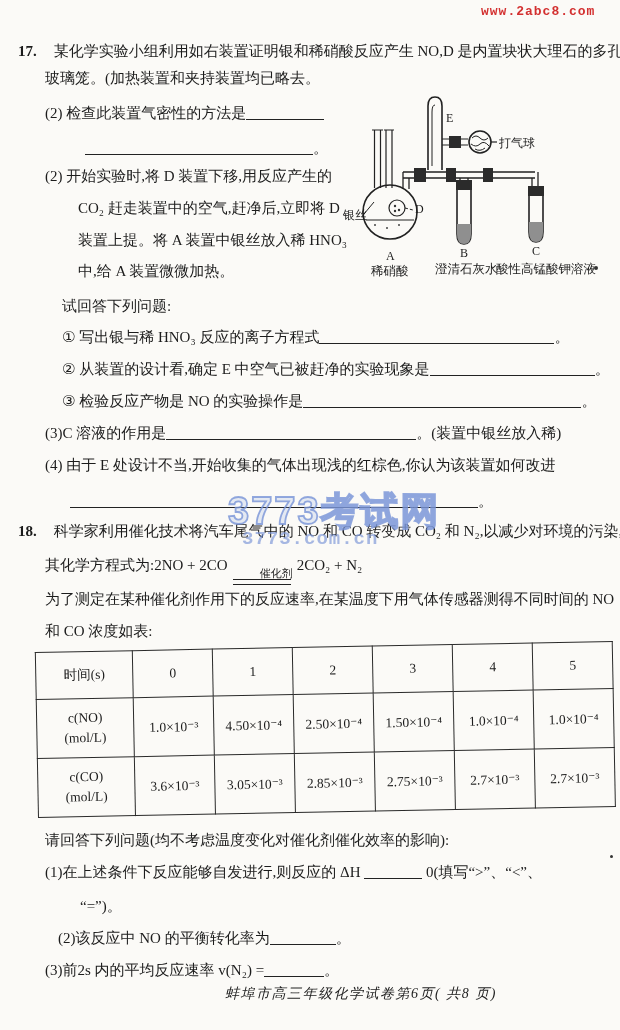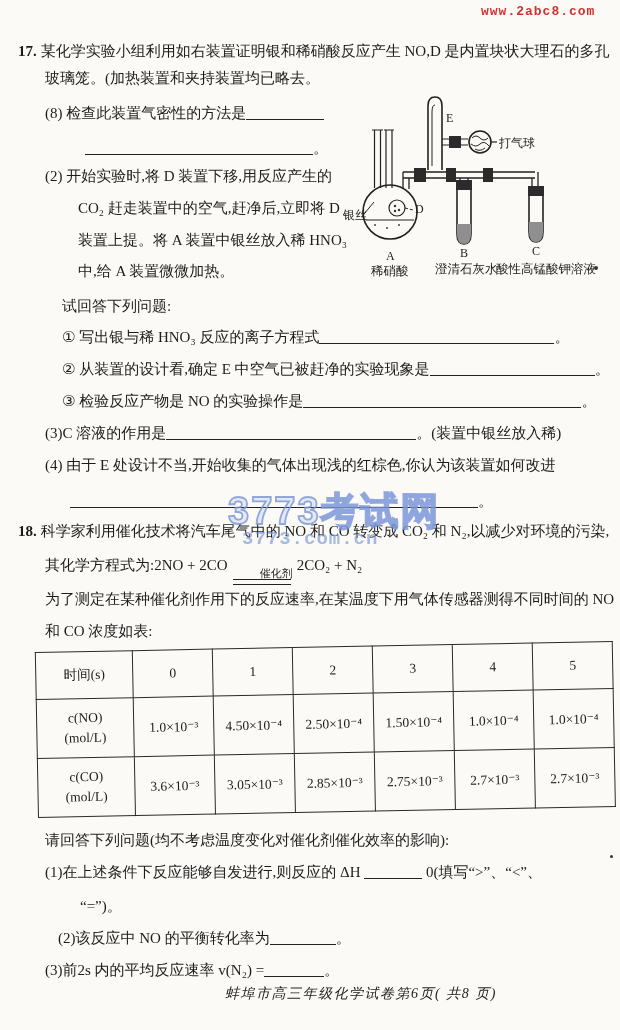--- a/index.html
+++ b/index.html
@@ -3,21 +3,21 @@
 <meta charset="utf-8">
 <style>
   html,body{margin:0;padding:0;background:#e8e8e8;}
   .page{
     position:relative;width:620px;height:1030px;margin:0 auto;
     background:#fbfaf7;overflow:hidden;
     font-family:"Liberation Serif","DejaVu Serif","DejaVu Sans",serif;
     color:#1c1c1c;
   }
   .row{position:absolute;white-space:nowrap;font-size:15px;line-height:1.2;}
-  .qnum{font-weight:bold;margin-right:4px;}
+  .qnum{font-weight:bold;margin-right:17px;}
   .blank{display:inline-block;border-bottom:1.4px solid #222;height:13px;vertical-align:-2px;}
   .red-link{
     position:absolute;left:468px;top:4px;font-size:13px;font-weight:bold;
     color:#d33030;font-family:"Liberation Mono","DejaVu Sans Mono",monospace;letter-spacing:1px;margin-left:13px;
   }
   
   .wm1{
     position:absolute;left:228px;top:486px;z-index:4;pointer-events:none;
     font-size:38px;font-weight:bold;letter-spacing:2px;
     color:rgba(130,155,220,0.18);-webkit-text-stroke:1.8px rgba(120,148,215,0.8);
@@ -58,21 +58,21 @@
 <div class="page">
 
   <div class="red-link">www.2abc8.com</div>
 
   <div class="row" style="left:18px;top:42px">
     <span class="qnum">17.</span><span>某化学实验小组利用如右装置证明银和稀硝酸反应产生 NO,D 是内置块状大理石的多孔</span>
   </div>
   <div class="row" style="left:45px;top:69px">玻璃笼。(加热装置和夹持装置均已略去。</div>
 
   <div class="row" style="left:45px;top:104px">
-    <span>(8) 检查此装置气密性的方法是</span><span class="blank" style="width:78px"></span>
+    <span>(2) 检查此装置气密性的方法是</span><span class="blank" style="width:78px"></span>
   </div>
   <div class="row" style="left:85px;top:139px">
     <span class="blank" style="width:228px"></span><span>。</span>
   </div>
 
   <div class="row" style="left:45px;top:167px">(2) 开始实验时,将 D 装置下移,用反应产生的</div>
   <div class="row" style="left:78px;top:199px">CO₂ 赶走装置中的空气,赶净后,立即将 D</div>
   <div class="row" style="left:78px;top:231px">装置上提。将 A 装置中银丝放入稀 HNO₃</div>
   <div class="row" style="left:78px;top:262px">中,给 A 装置微微加热。</div>
 

